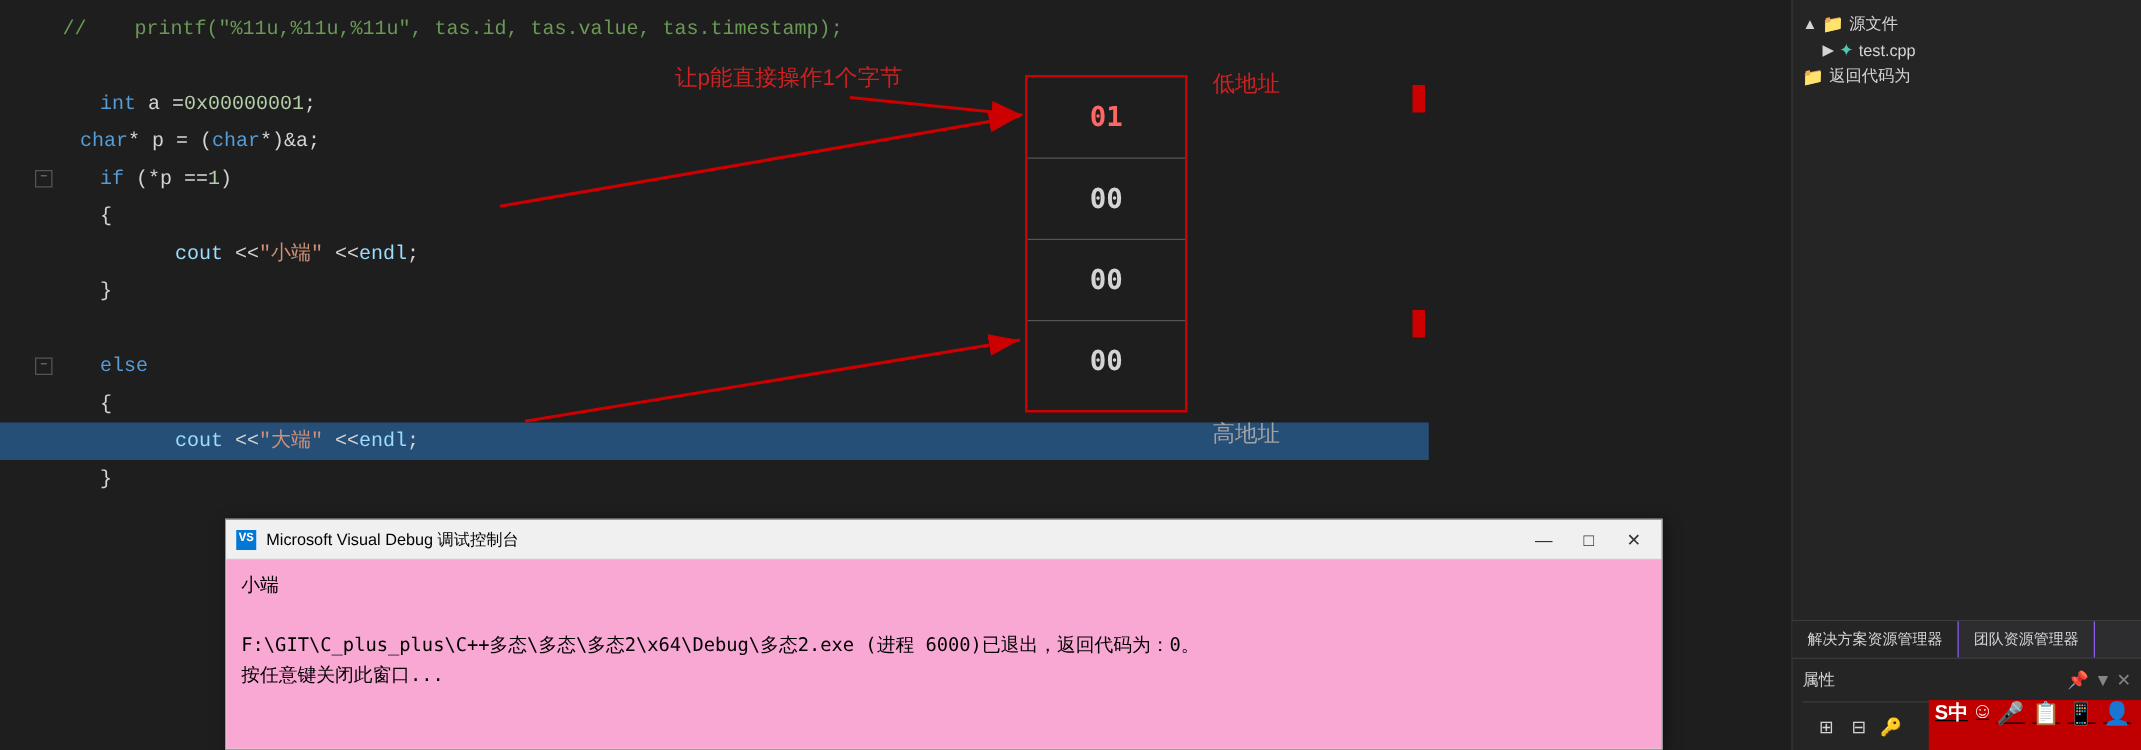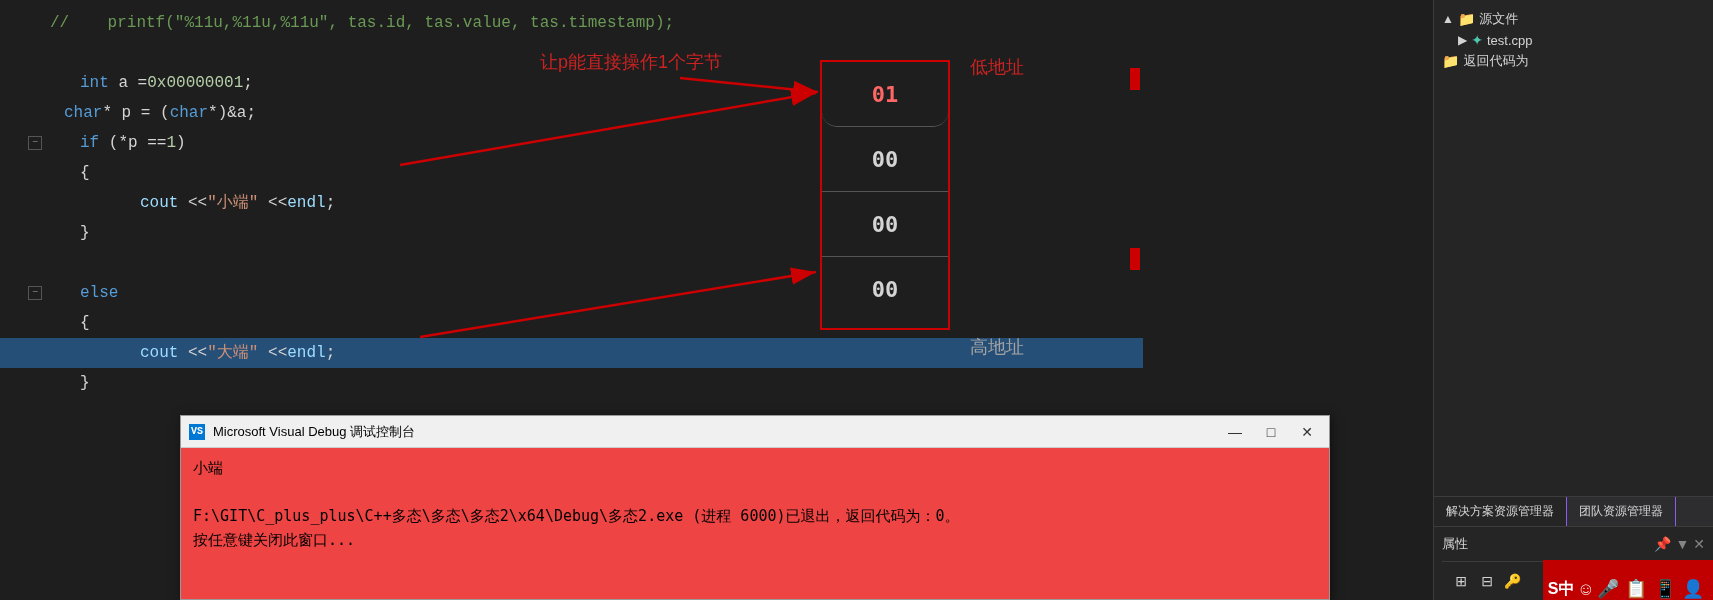--- a/index.html
+++ b/index.html
@@ -86,21 +86,20 @@
       font-weight: bold;
       font-family: 'Consolas', monospace;
     }
 
     .memory-cell:last-child {
       border-bottom: none;
     }
 
     .memory-cell.highlight {
       color: #ff6666;
-      border-radius: 15px;
     }
 
     
     .label-low-addr {
       position: absolute;
       top: 55px;
       left: 970px;
       color: #cc2222;
       font-size: 18px;
       font-family: sans-serif;
@@ -274,42 +273,43 @@
       font-size: 14px;
       cursor: pointer;
       color: #333;
     }
 
     .console-content {
       padding: 8px 12px;
       font-family: 'Consolas', monospace;
       font-size: 15px;
       color: #000;
-      background: #ef4444;
+      background: #f9a8d4;
       height: calc(100% - 32px);
     }
 
     .console-output-line {
       line-height: 1.6;
     }
 
     
     .taskbar-icons {
       position: absolute;
       bottom: 0;
       right: 0;
       width: 170px;
       height: 40px;
       background: #c00000;
       display: flex;
-      align-items: flex-end;
+      align-items: flex-start;
       justify-content: flex-end;
       padding-right: 8px;
       gap: 6px;
       z-index: 200;
+      text-decoration: underline;
     }
 
     .taskbar-icon {
       color: #fff;
       font-size: 18px;
       cursor: pointer;
     }
 
     
     .fold-marker {

